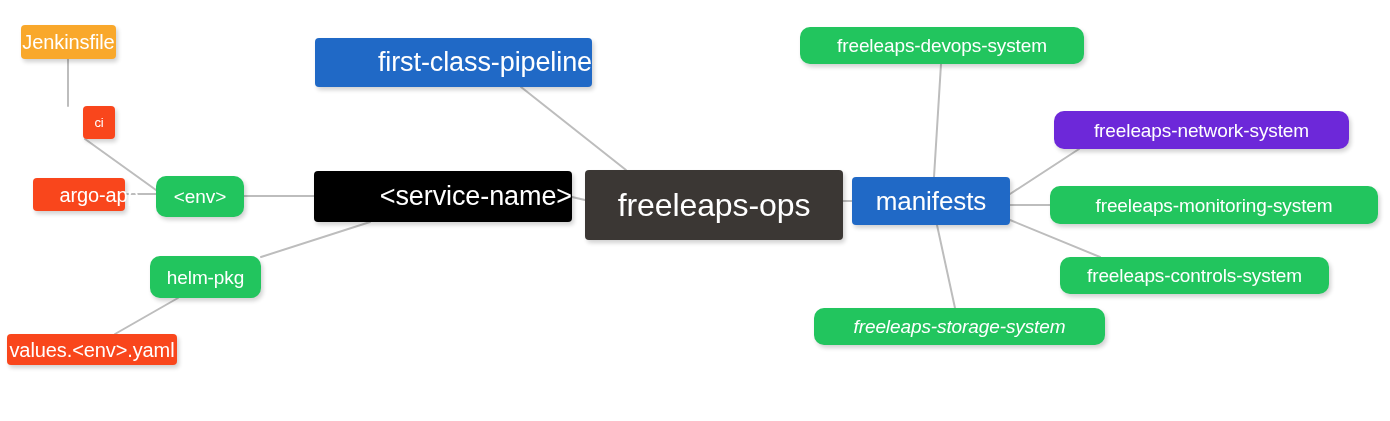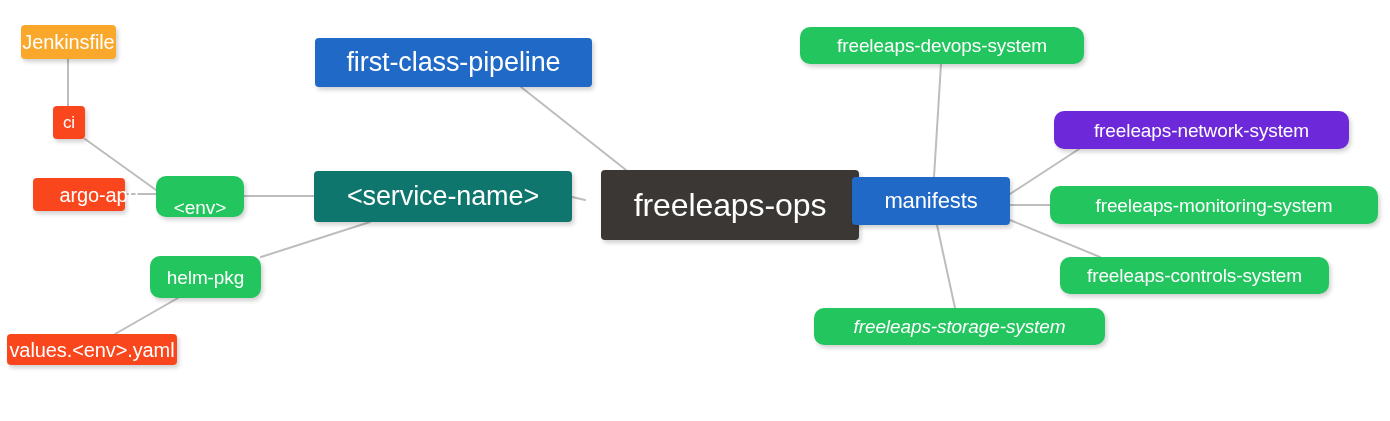--- a/index.html
+++ b/index.html
@@ -36,26 +36,26 @@
     border-radius: 4px;
     box-shadow: 2px 3px 4px rgba(0,0,0,0.18);
     letter-spacing: -0.1px;
     line-height: 1;
     user-select: none;
   }
   .node-label {
     display: block;
     white-space: nowrap;
   }
-  .sz-root   { font-size: 32px; margin-left: 16px; }
-  .sz-l1     { font-size: 27px; }
-  .sz-l2     { font-size: 22px; }
+  .sz-root   { font-size: 32px; }
+  .sz-l1     { font-size: 27px; justify-content: flex-end; }
+  .sz-l2     { font-size: 26px; }
   .sz-l3     { font-size: 19px; border-radius: 10px; }
   .sz-l4     { font-size: 20px; }
-  .sz-l5     { font-size: 17px; }
+  .sz-l5     { font-size: 13px; margin-left: 30px; }
 </style>
 </head>
 <body>
 
 <div id="mindmap">
   <svg id="edges" width="1390" height="421" viewBox="0 0 1390 421" aria-hidden="true">
       <line x1="585" y1="200" x2="572" y2="197" stroke="#bdbdbd" stroke-width="2" stroke-linecap="round"></line>
       <line x1="626" y1="170" x2="521" y2="87" stroke="#bdbdbd" stroke-width="2" stroke-linecap="round"></line>
       <line x1="843" y1="201" x2="852" y2="201" stroke="#bdbdbd" stroke-width="2" stroke-linecap="round"></line>
       <line x1="314" y1="196" x2="244" y2="196" stroke="#bdbdbd" stroke-width="2" stroke-linecap="round"></line>
@@ -67,30 +67,30 @@
       <line x1="934" y1="177" x2="941" y2="64" stroke="#bdbdbd" stroke-width="2" stroke-linecap="round"></line>
       <line x1="1010" y1="194" x2="1079" y2="149" stroke="#bdbdbd" stroke-width="2" stroke-linecap="round"></line>
       <line x1="1010" y1="205" x2="1050" y2="205" stroke="#bdbdbd" stroke-width="2" stroke-linecap="round"></line>
       <line x1="1010" y1="220" x2="1100" y2="257" stroke="#bdbdbd" stroke-width="2" stroke-linecap="round"></line>
       <line x1="937" y1="225" x2="955" y2="308" stroke="#bdbdbd" stroke-width="2" stroke-linecap="round"></line>
     </svg>
   <div id="nodes-layer">
       <div class="node sz-root" style="left: 585px; top: 170px; width: 258px; height: 70px; background: rgb(59, 55, 52);">
         <span class="node-label">freeleaps-ops</span>
       </div>
-      <div class="node sz-l1" style="left: 314px; top: 171px; width: 258px; height: 51px; background: #0f766e;">
+      <div class="node sz-l1" style="left: 314px; top: 171px; width: 258px; height: 51px; background: #000000;">
         <span class="node-label">&lt;service-name&gt;</span>
       </div>
       <div class="node sz-l1" style="left: 315px; top: 38px; width: 277px; height: 49px; background: rgb(32, 105, 198);">
         <span class="node-label">first-class-pipeline</span>
       </div>
       <div class="node sz-l2" style="left: 852px; top: 177px; width: 158px; height: 48px; background: rgb(32, 105, 198);">
         <span class="node-label">manifests</span>
       </div>
-      <div class="node sz-l3" style="left: 156px; top: 176px; width: 88px; height: 41px; background: rgb(34, 197, 94); align-items: flex-end;">
+      <div class="node sz-l3" style="left: 156px; top: 176px; width: 88px; height: 41px; background: rgb(34, 197, 94);">
         <span class="node-label">&lt;env&gt;</span>
       </div>
       <div class="node sz-l3" style="left: 150px; top: 256px; width: 111px; height: 42px; background: rgb(34, 197, 94);">
         <span class="node-label">helm-pkg</span>
       </div>
       <div class="node sz-l4" style="left: 21px; top: 25px; width: 95px; height: 34px; background: rgb(249, 168, 43);">
         <span class="node-label">Jenkinsfile</span>
       </div>
       <div class="node sz-l5" style="left: 53px; top: 106px; width: 32px; height: 33px; background: rgb(249, 70, 28);">
         <span class="node-label">ci</span>

